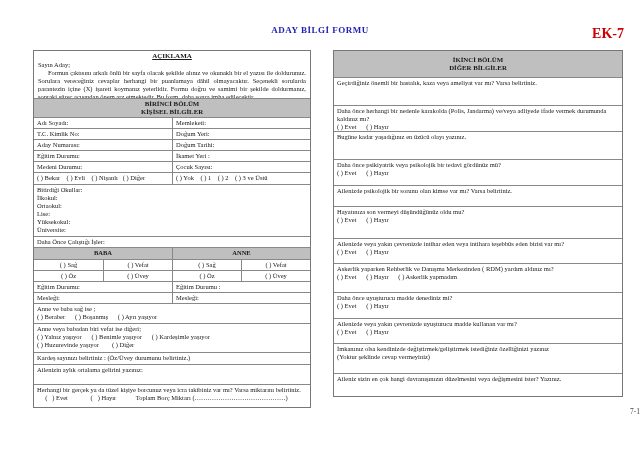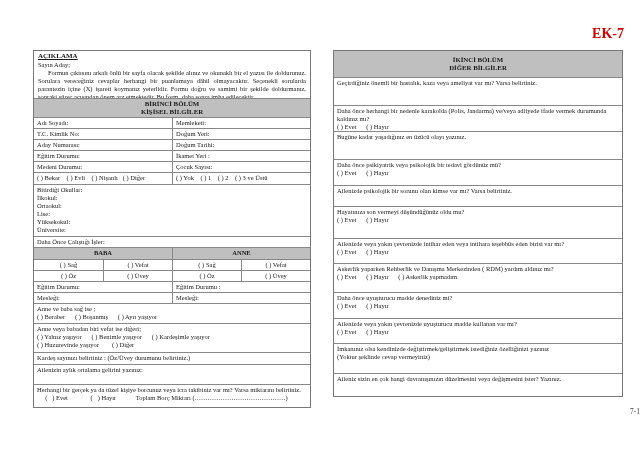--- a/index.html
+++ b/index.html
@@ -17,21 +17,21 @@
     font-size:14px; color:#d00000;
   }
   .col { position:absolute; top:50px; border:1px solid #777; background:#fff; box-sizing:border-box; }
   .col-left  { left:33px;  width:278px; }
   .col-right { left:333px; width:290px; }
 
   .row, .block, .prow, .qrow4, .sechdr, .acik, .qrow { border-bottom:1px solid #888; box-sizing:border-box; overflow:hidden; }
   .last { border-bottom:none; }
 
   .acik { padding:1px 4px 2px 4px; height:48px; }
-  .acik-title { font-weight:bold; text-decoration:underline; font-size:7px; margin-bottom:1px; }
+  .acik-title { text-align:center; font-weight:bold; text-decoration:underline; font-size:7px; margin-bottom:1px; }
   .abody { text-align:justify; text-indent:10px; }
 
   .sechdr { background:#bfbfbf; text-align:center; font-weight:bold; font-size:6.8px; padding:1px 0; }
   .sechdr.tall { height:27px; padding-top:5px; }
 
   .prow { display:flex; height:11px; }
   .prow .pc { width:50%; padding:1px 3px; box-sizing:border-box; overflow:hidden; }
   .prow .pc + .pc { border-left:1px solid #888; }
   .prow.tallopt { height:12px; }
   .phdr { background:#bfbfbf; font-weight:bold; height:12px; }
@@ -48,20 +48,21 @@
 
   .opts { white-space:pre-wrap; }
   .qrow { padding:1px 3px; }
   .pagenum { position:absolute; top:408px; left:0; right:0; text-align:right; font-size:7.5px; color:#444; }
 </style>
 </head>
 <body>
 
 <div class="page">
 
+  <div class="doc-title">ADAY BİLGİ FORMU</div>
   <div class="ek">EK-7</div>
 
   <div class="col col-left">
 
     <div class="acik">
       <div class="acik-title">AÇIKLAMA</div>
       <div>Sayın Aday;</div>
       <div class="abody">Formun çıktısını arkalı önlü bir sayfa olacak şekilde alınız ve okunaklı bir el yazısı ile doldurunuz. Sorulara vereceğiniz cevaplar herhangi bir puanlamaya dâhil olmayacaktır. Seçenekli sorularda parantezin içine (X) işareti koymanız yeterlidir. Formu doğru ve samimi bir şekilde doldurmanız, sonraki süreç açısından önem arz etmektedir. Bu form, daha sonra imha edilecektir.</div>
     </div>
 

